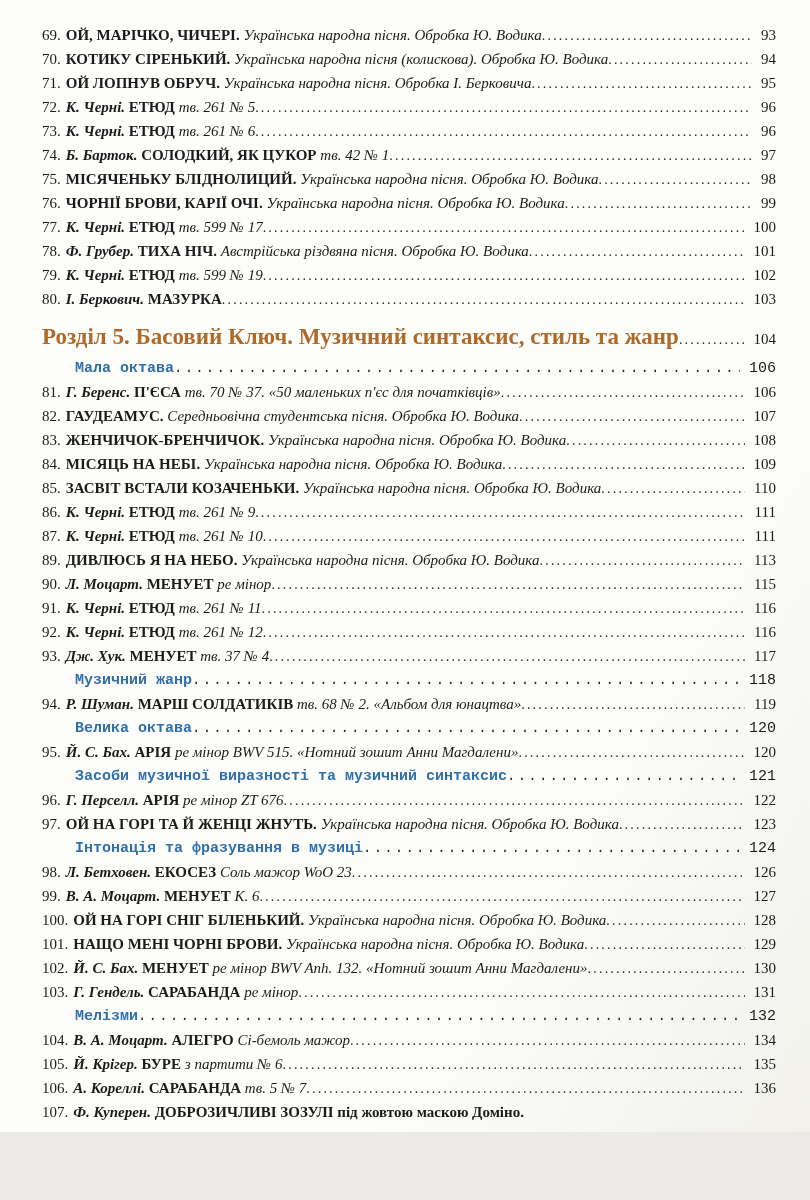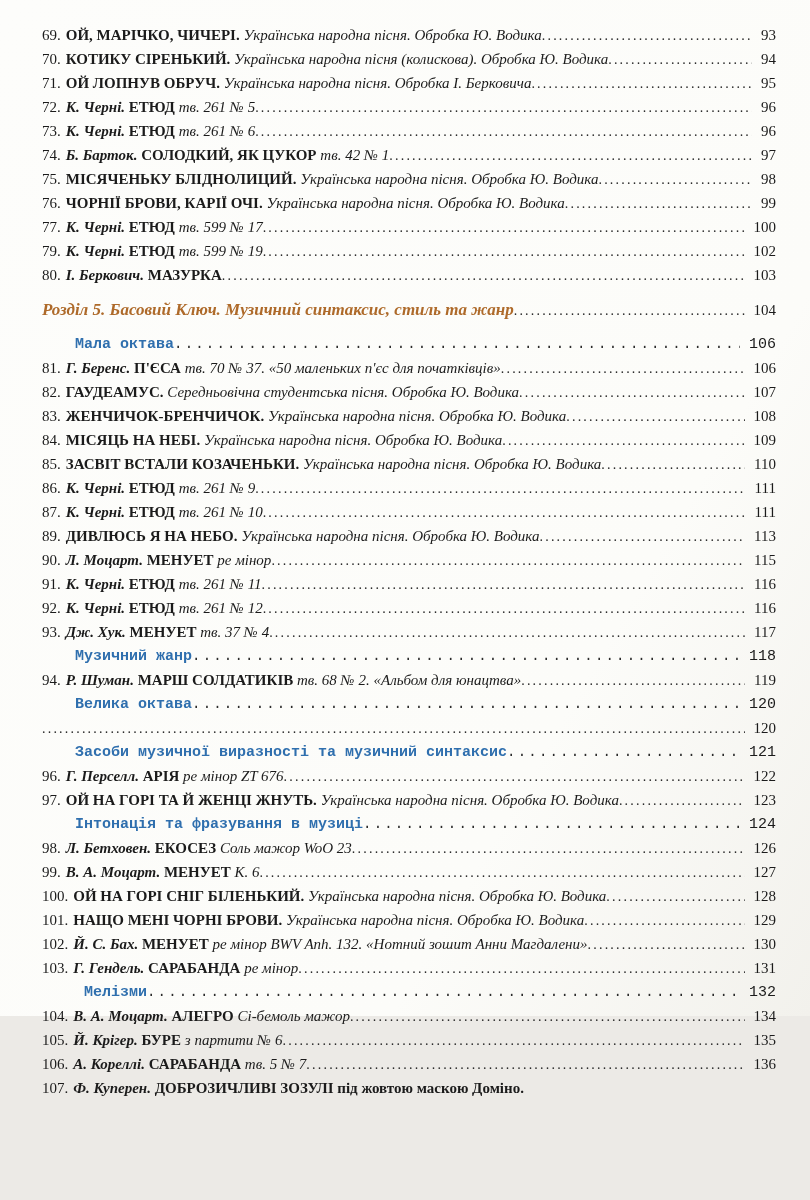--- a/index.html
+++ b/index.html
@@ -3,21 +3,21 @@
 <meta charset="utf-8">
 <style>
   html, body { margin:0; padding:0; }
   body {
     width:810px; height:1200px; overflow:hidden;
     background:#eceae6;
     font-family:"Liberation Serif", serif;
   }
   .page {
     box-sizing:border-box;
-    width:810px; height:1016px;
+    width:810px; height:1132px;
     padding:27px 34px 0 42px;
     background:linear-gradient(120deg, #fdfdfb 0%, #fcfcf9 70%, #f2f1ec 100%);
     color:#1b1b1b;
     font-size:15px;
   }
   .row {
     display:flex;
     align-items:baseline;
     height:24px;
     white-space:nowrap;
@@ -41,23 +41,22 @@
   }
   .pg { flex:0 0 auto; margin-left:9px; font-weight:normal; }
   .row.sub { padding-left:33px;font-family:Liberation Mono, monospace; }
   .row.sub .txt { font-weight:bold; }
   .row.section {
     height:36px;
     margin-top:9px;
     align-items:baseline;
   }
   .row.section .txt {
-    font-size:17px;
+    font-size:23px;
     font-weight:bold;
-    font-style:italic;
   }
 </style>
 </head>
 <body>
 
 <div class="page">
   <div>
       <div class="row entry">
         <span class="txt"><span class="num">69.</span><span class="b">ОЙ, МАРІЧКО, ЧИЧЕРІ. </span><span class="i">Українська народна пісня. Обробка Ю. Водика</span></span>
         <span class="leader"></span>
@@ -97,20 +96,25 @@
         <span class="txt"><span class="num">76.</span><span class="b">ЧОРНІЇ БРОВИ, КАРІЇ ОЧІ. </span><span class="i">Українська народна пісня. Обробка Ю. Водика</span></span>
         <span class="leader"></span>
         <span class="pg">99</span>
       </div>
       <div class="row entry">
         <span class="txt"><span class="num">77.</span><span class="bi">К. Черні. </span><span class="b">ЕТЮД </span><span class="i">тв. 599 № 17 </span></span>
         <span class="leader"></span>
         <span class="pg">100</span>
       </div>
       <div class="row entry">
+        <span class="txt"><span class="num">78.</span><span class="bi">Ф. Грубер. </span><span class="b">ТИХА НІЧ. </span><span class="i">Австрійська різдвяна пісня. Обробка Ю. Водика </span></span>
+        <span class="leader"></span>
+        <span class="pg">101</span>
+      </div>
+      <div class="row entry">
         <span class="txt"><span class="num">79.</span><span class="bi">К. Черні. </span><span class="b">ЕТЮД </span><span class="i">тв. 599 № 19 </span></span>
         <span class="leader"></span>
         <span class="pg">102</span>
       </div>
       <div class="row entry">
         <span class="txt"><span class="num">80.</span><span class="bi">І. Беркович. </span><span class="b">МАЗУРКА </span></span>
         <span class="leader"></span>
         <span class="pg">103</span>
       </div>
       <div class="row section">
@@ -192,20 +196,21 @@
         <span class="txt"><span class="num">94.</span><span class="bi">Р. Шуман. </span><span class="b">МАРШ СОЛДАТИКІВ </span><span class="i">тв. 68 № 2. «Альбом для юнацтва»</span></span>
         <span class="leader"></span>
         <span class="pg">119</span>
       </div>
       <div class="row sub">
         <span class="txt" style="color: rgb(47, 111, 174);">Велика октава </span>
         <span class="leader"></span>
         <span class="pg">120</span>
       </div>
       <div class="row entry">
+        <span class="txt"><span class="num">95.</span><span class="bi">Й. С. Бах. </span><span class="b">АРІЯ </span><span class="i">ре мінор BWV 515. «Нотний зошит Анни Магдалени»</span></span>
         <span class="leader"></span>
         <span class="pg">120</span>
       </div>
       <div class="row sub">
         <span class="txt" style="color: rgb(47, 111, 174);">Засоби музичної виразності та музичний синтаксис </span>
         <span class="leader"></span>
         <span class="pg">121</span>
       </div>
       <div class="row entry">
         <span class="txt"><span class="num">96.</span><span class="bi">Г. Перселл. </span><span class="b">АРІЯ </span><span class="i">ре мінор ZT 676</span></span>
@@ -246,21 +251,21 @@
         <span class="txt"><span class="num">102.</span><span class="bi">Й. С. Бах. </span><span class="b">МЕНУЕТ </span><span class="i">ре мінор BWV Anh. 132. «Нотний зошит Анни Магдалени»</span></span>
         <span class="leader"></span>
         <span class="pg">130</span>
       </div>
       <div class="row entry">
         <span class="txt"><span class="num">103.</span><span class="bi">Г. Гендель. </span><span class="b">САРАБАНДА </span><span class="i">ре мінор </span></span>
         <span class="leader"></span>
         <span class="pg">131</span>
       </div>
       <div class="row sub">
-        <span class="txt" style="color: rgb(47, 111, 174); margin-left: 9px;">Мелізми</span>
+        <span class="txt" style="color: rgb(47, 111, 174);">Мелізми</span>
         <span class="leader"></span>
         <span class="pg">132</span>
       </div>
       <div class="row entry">
         <span class="txt"><span class="num">104.</span><span class="bi">В. А. Моцарт. </span><span class="b">АЛЕГРО </span><span class="i">Сі-бемоль мажор </span></span>
         <span class="leader"></span>
         <span class="pg">134</span>
       </div>
       <div class="row entry">
         <span class="txt"><span class="num">105.</span><span class="bi">Й. Крігер. </span><span class="b">БУРЕ </span><span class="i">з партити № 6 </span></span>

